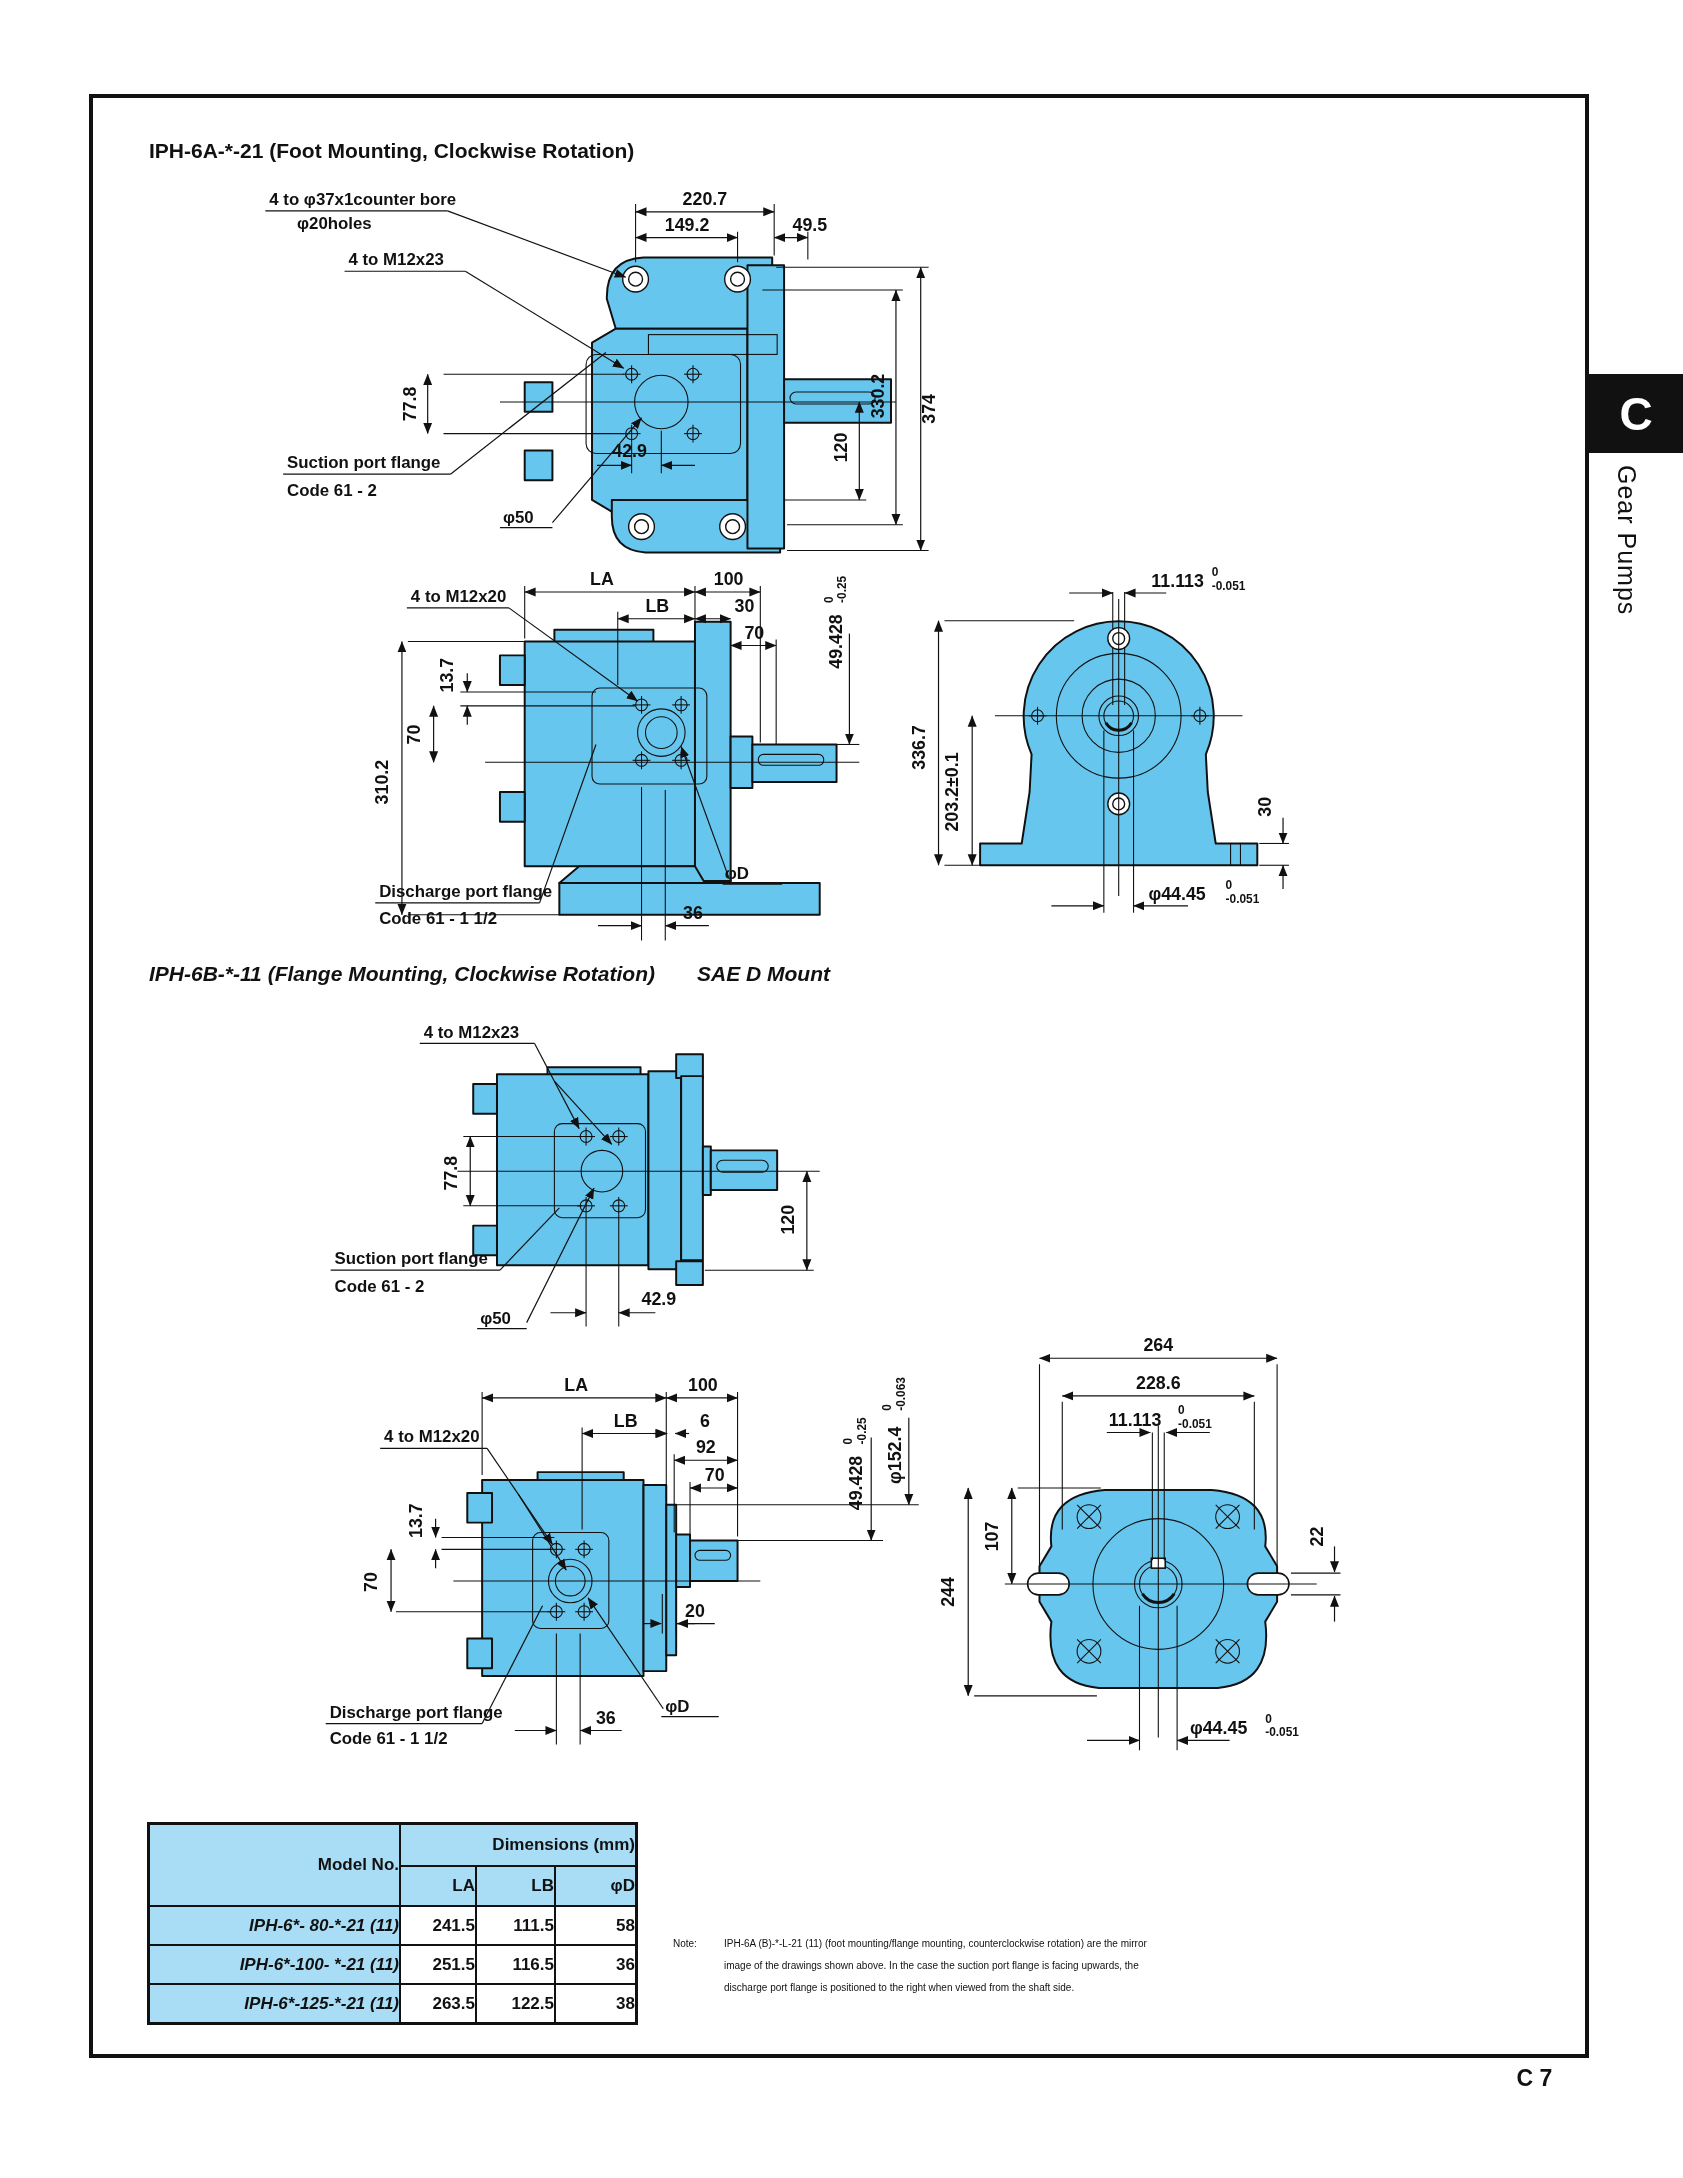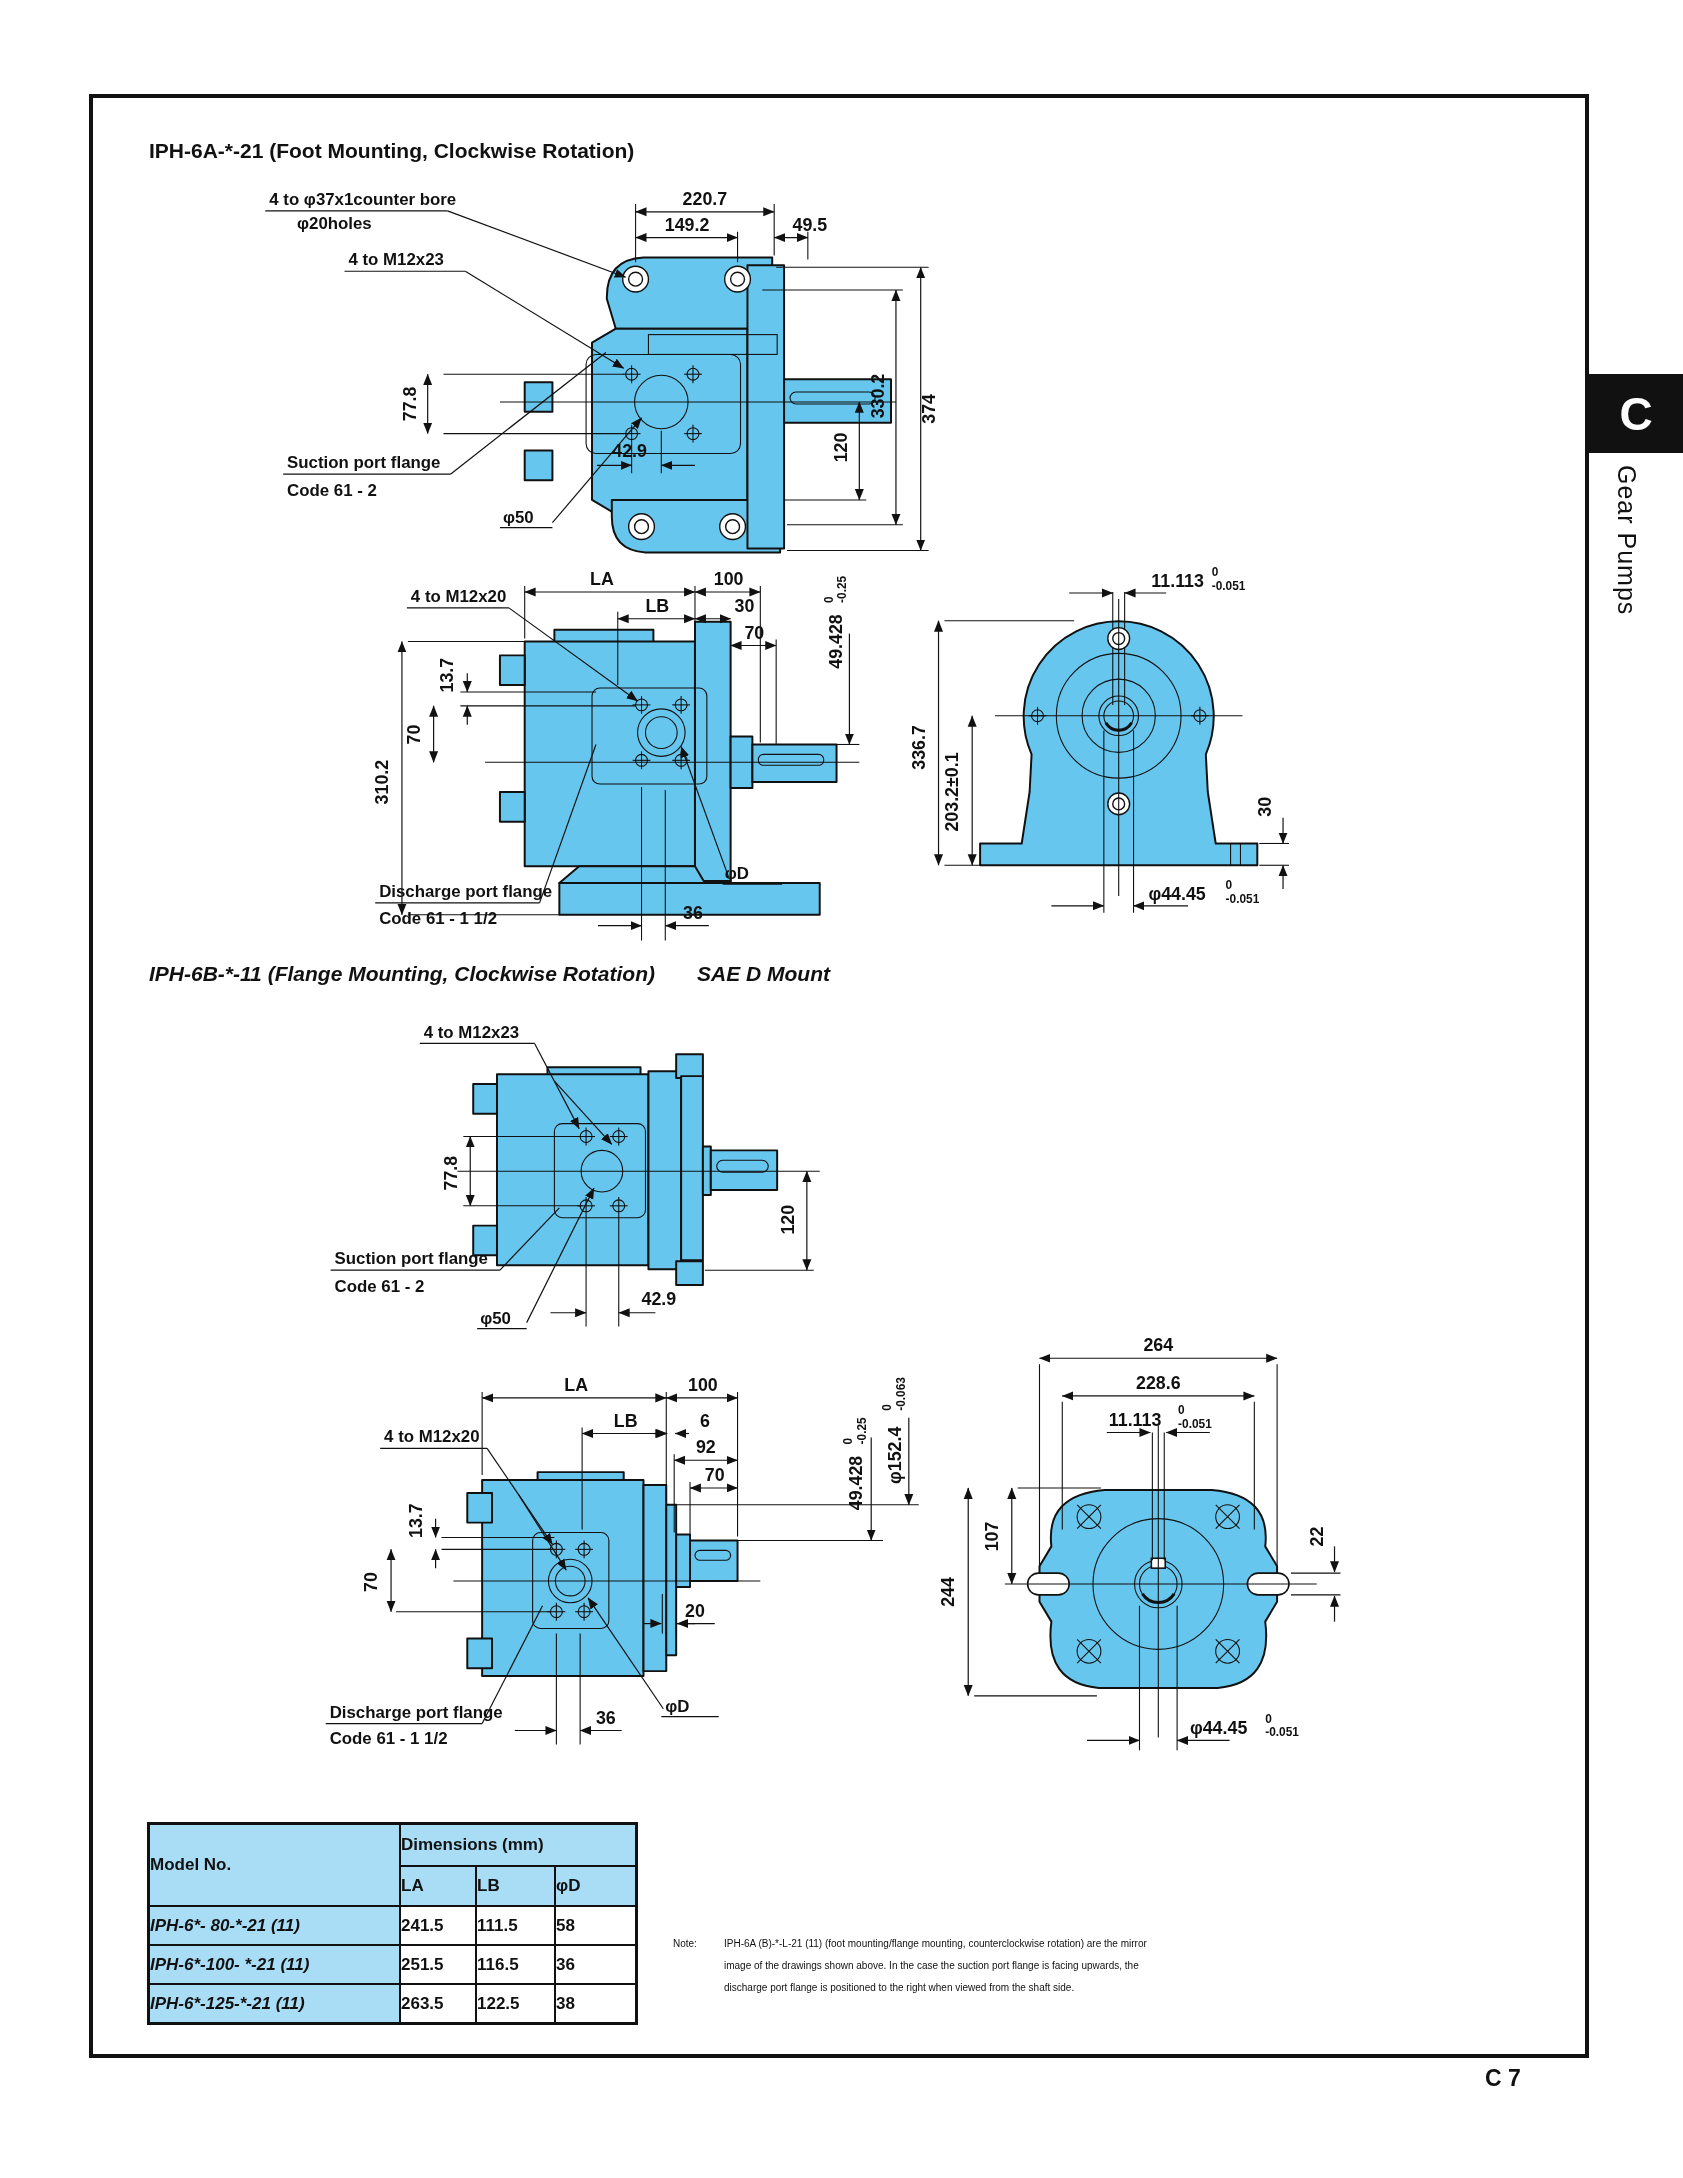--- a/index.html
+++ b/index.html
@@ -4,23 +4,23 @@
 <style>
   html,body{margin:0;padding:0;background:#fff;}
   .page{position:relative;width:1683px;height:2178px;background:#fff;font-family:"Liberation Sans",sans-serif;color:#111;overflow:hidden;}
   .frame{position:absolute;left:89px;top:94px;width:1492px;height:1956px;border:4px solid #111;}
   .drawings{position:absolute;left:0;top:0;}
   .title{position:absolute;font-weight:bold;font-size:21px;white-space:nowrap;}
   .title .sub{margin-left:42px;}
   .side-tab{position:absolute;left:1589px;top:374px;width:94px;height:79px;background:#111;color:#fff;
     display:flex;align-items:center;justify-content:center;font-size:46px;font-weight:bold;}
   .side-label{position:absolute;left:1612px;top:465px;writing-mode:vertical-rl;font-size:25px;letter-spacing:1px;}
-  .page-number{position:absolute;left:1485px;top:2065px;width:99px;font-weight:bold;font-size:23px;}
+  .page-number{position:absolute;left:1485px;top:2065px;width:99px;text-align:center;font-weight:bold;font-size:23px;}
   table.dims{position:absolute;left:147px;top:1822px;border-collapse:collapse;font-size:17px;font-weight:bold;}
-  table.dims th,table.dims td{border:2.5px solid #111;text-align:left;padding:0;}
+  table.dims th,table.dims td{border:2.5px solid #111;text-align:right;padding:0;}
   table.dims{border:3px solid #111;}
   .c-model{width:249px;}
   .c-la{width:74px;}.c-lb{width:77px;}.c-d{width:79px;}
   .hdr{background:var(--table_fill);height:40px;}
   .hdr2{background:var(--table_fill);height:38px;}
   td.model{background:var(--table_fill);height:37px;font-style:italic;}
   td.val{background:#fff;height:37px;}
   .note{position:absolute;left:673px;top:1933px;width:871px;display:flex;font-size:10px;line-height:22px;}
   .note .nlabel{flex:0 0 51px;}
   

